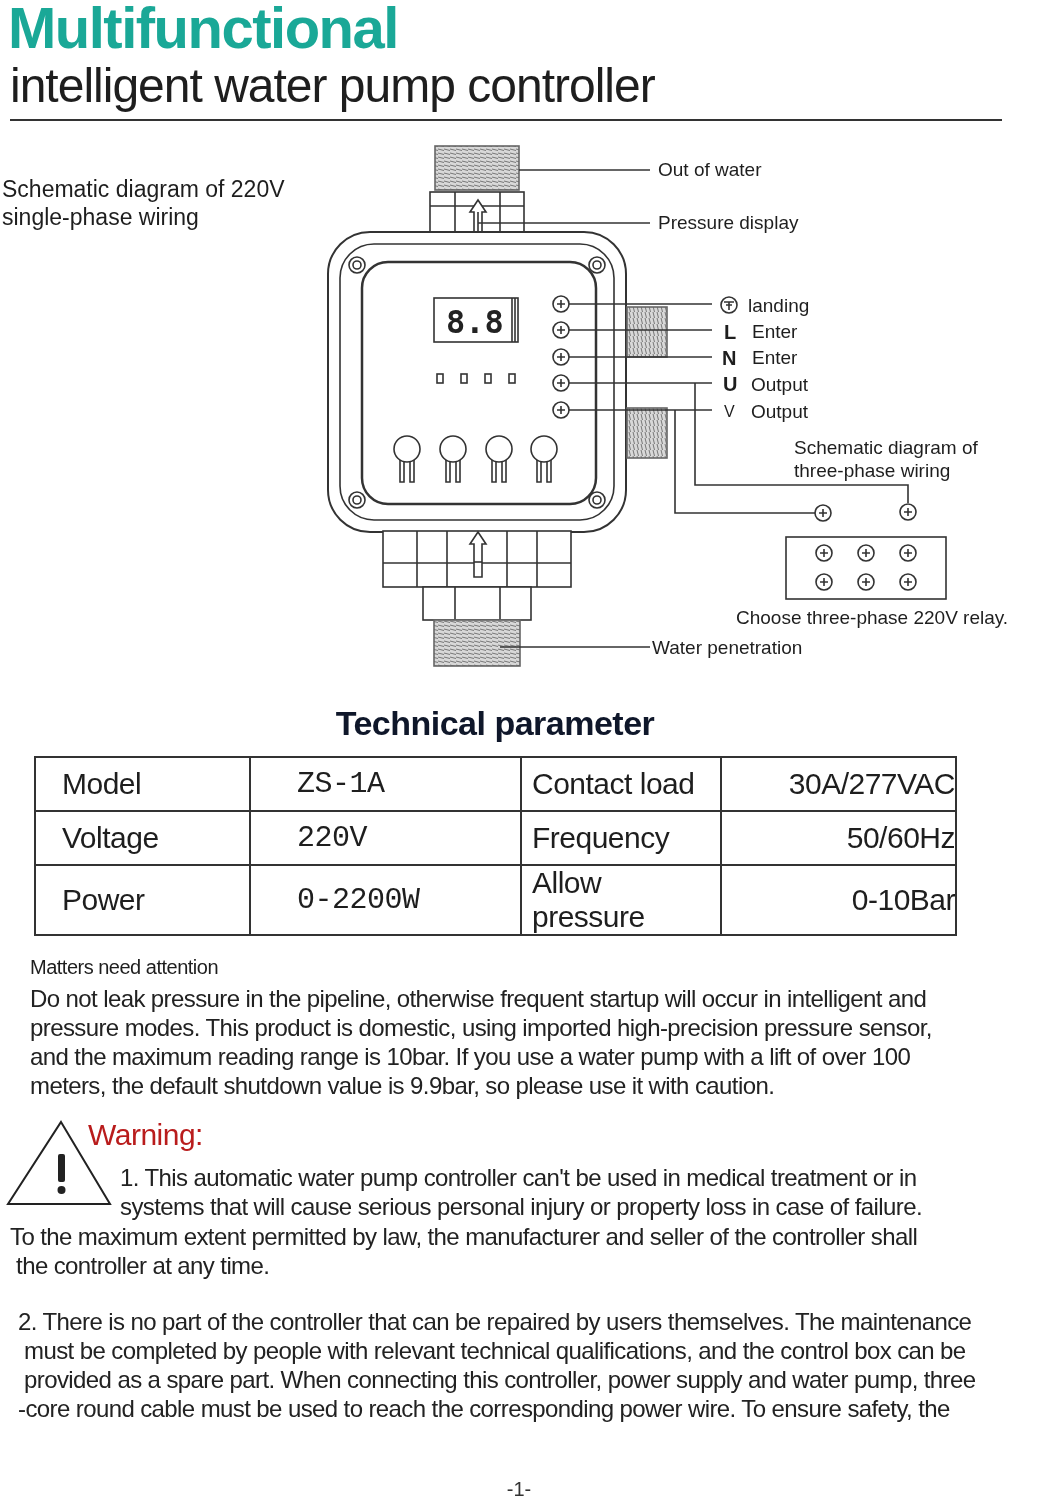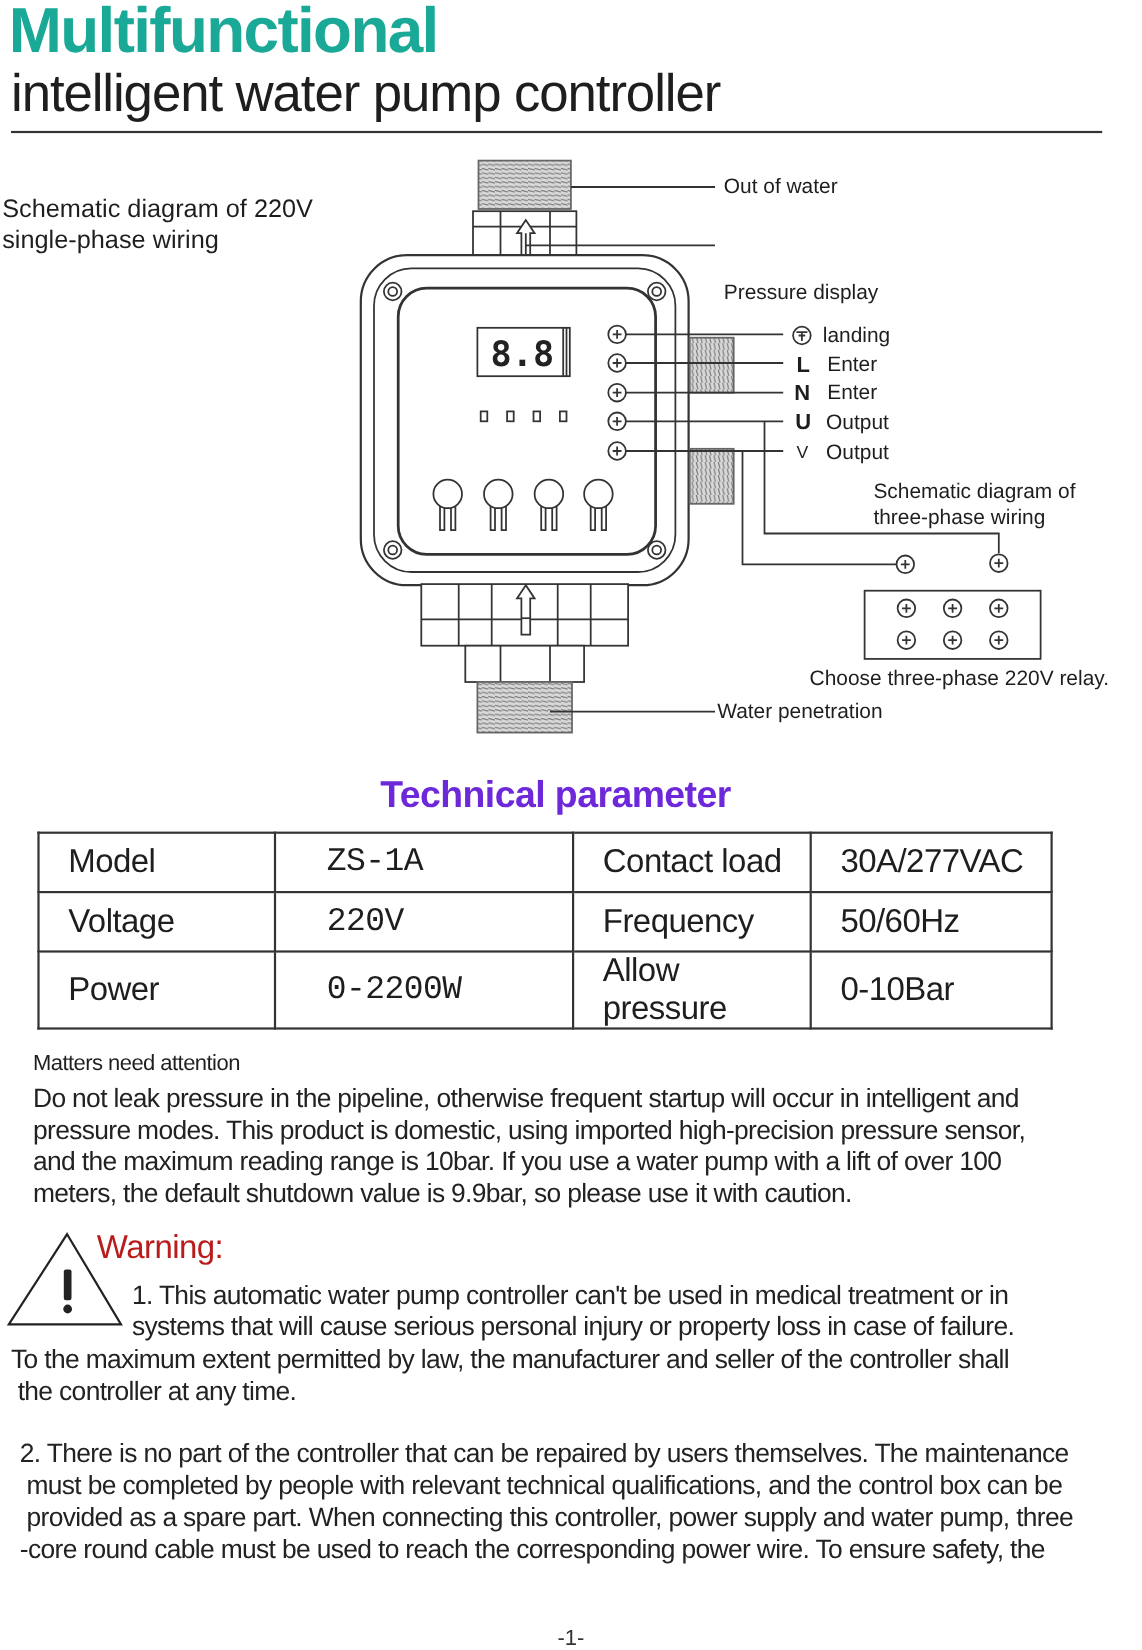--- a/index.html
+++ b/index.html
@@ -4,27 +4,27 @@
 <style>
   html, body { margin:0; padding:0; background:#ffffff; }
   body { width:1038px; height:1500px; position:relative; overflow:hidden; font-family:"Liberation Sans", "DejaVu Sans", sans-serif; color:#222; }
   .abs { position:absolute; }
   .title-main { left:8px; top:-4px; font-size:58px; font-weight:bold; color:#1aa897; letter-spacing:-1.5px; line-height:64px; }
   .title-sub { left:10px; top:58px; font-size:48px; color:#1e1e1e; letter-spacing:-1px; line-height:56px; }
   .title-rule { left:10px; top:119px; width:992px; height:2px; background:#333; }
   .lbl { font-size:19px; color:#1e1e1e; line-height:22px; white-space:nowrap; }
   .lbl-big { font-size:23px; color:#1e1e1e; line-height:27px; }
   svg.diagram { position:absolute; left:0; top:130px; }
-  .tp-title { left:10px; width:990px; top:704px; text-align:center; font-size:34px; font-weight:bold; color:#6d28d9; letter-spacing:-0.5px; }
+  .tp-title { left:0; width:990px; top:704px; text-align:center; font-size:34px; font-weight:bold; color:#0f172a; letter-spacing:-0.5px; }
   table.params { position:absolute; left:34px; top:756px; width:923px; border-collapse:collapse; }
   table.params td { border:2px solid #333; height:52px; font-size:30px; color:#1e1e1e; padding:0 0 0 26px; letter-spacing:-0.5px; }
   table.params td.c0 { width:187px; }
   table.params td.c1 { width:223px; padding-left:46px;font-family:Liberation Mono, monospace; }
-  table.params td.c2 { width:188px; padding-left:26px; }
-  table.params td.c3 { padding-left:26px; }
+  table.params td.c2 { width:188px; padding-left:10px; }
+  table.params td.c3 { padding-left:8px;text-align:right; }
   .attn-head { left:30px; top:956px; font-size:20px; color:#1e1e1e; letter-spacing:-0.5px; }
   .para { font-size:24px; color:#222; line-height:29px; letter-spacing:-0.6px; }
   .attn-body { left:30px; top:984px; width:990px; }
   .warn-head { left:88px; top:1118px; font-size:30px; color:#b91c1c; letter-spacing:-0.5px; }
   .warn-1 { left:120px; top:1163px; width:900px; }
   .warn-1b { left:10px; top:1222px; width:1000px; }
   .warn-2 { left:18px; top:1307px; width:1028px; }
   .page-no { left:0; width:1038px; top:1478px; text-align:center; font-size:20px; color:#333; }
 </style>
 </head>
@@ -175,21 +175,21 @@
   <g>
     <rect x="434" y="620" width="86" height="46" fill="url(#thread)" stroke="#666"></rect>
   </g>
 
   <line x1="519" y1="170" x2="650" y2="170"></line>
   <line x1="478" y1="223" x2="650" y2="223"></line>
   <line x1="500" y1="647" x2="650" y2="647"></line>
 </svg>
 
 <div class="abs lbl" style="left:658px; top:159px;">Out of water</div>
-<div class="abs lbl" style="left:658px; top:212px;margin-top:44px;">Pressure display</div>
+<div class="abs lbl" style="left:658px; top:212px;">Pressure display</div>
 
 <div class="abs lbl" style="left:748px; top:295px;">landing</div>
 <div class="abs lbl" style="left:724px; top:321px; font-weight:bold; font-size:20px;">L</div>
 <div class="abs lbl" style="left:752px; top:321px;">Enter</div>
 <div class="abs lbl" style="left:722px; top:347px; font-weight:bold; font-size:20px;">N</div>
 <div class="abs lbl" style="left:752px; top:347px;">Enter</div>
 <div class="abs lbl" style="left:723px; top:373px; font-weight:bold; font-size:20px;">U</div>
 <div class="abs lbl" style="left:751px; top:374px;">Output</div>
 <div class="abs lbl" style="left:724px; top:401px; font-size:16px;">V</div>
 <div class="abs lbl" style="left:751px; top:401px;">Output</div>

